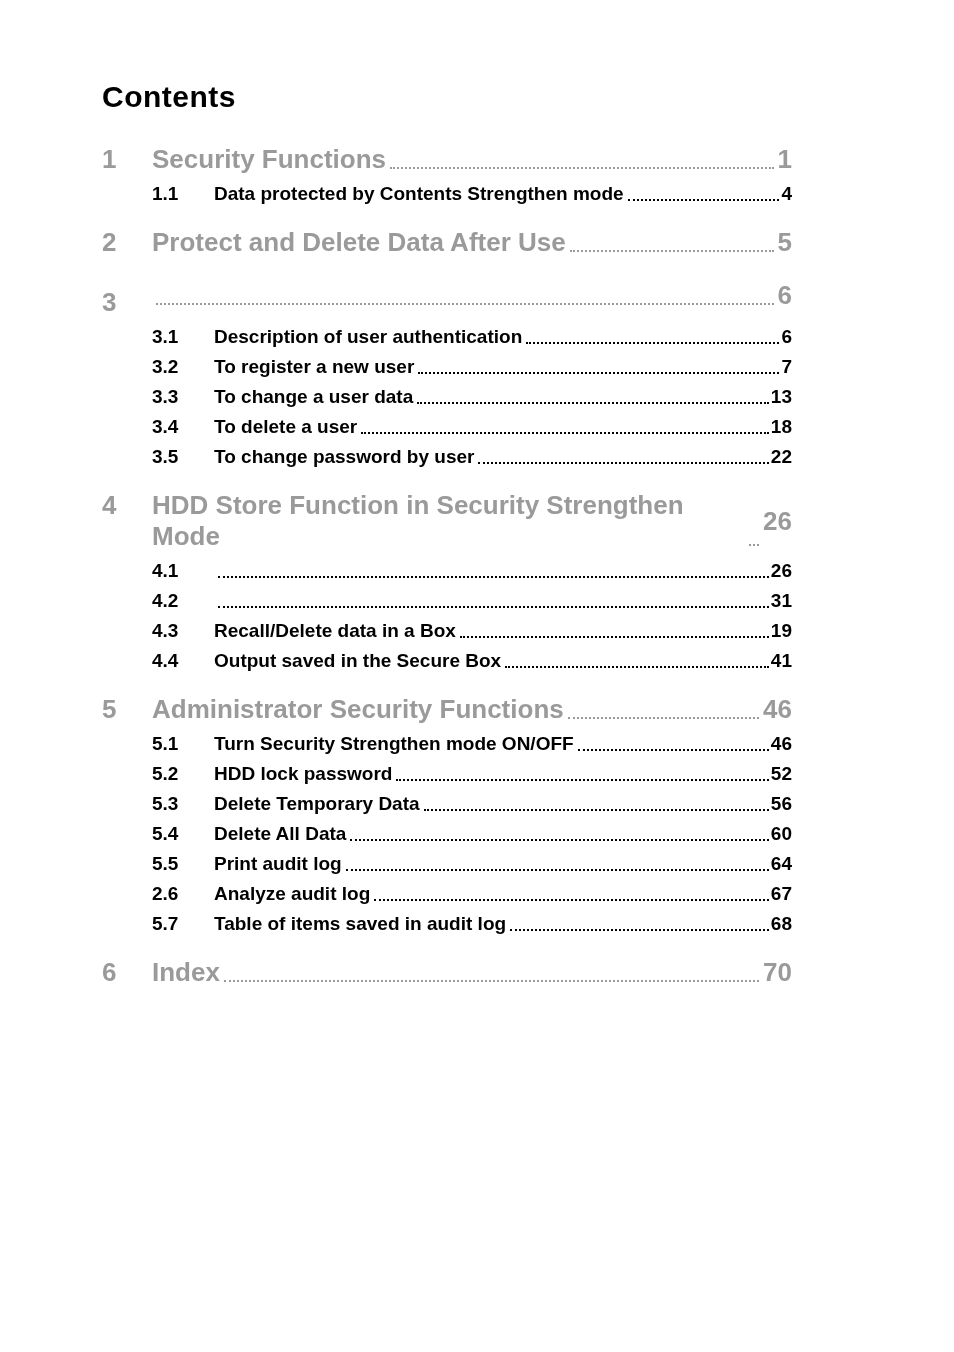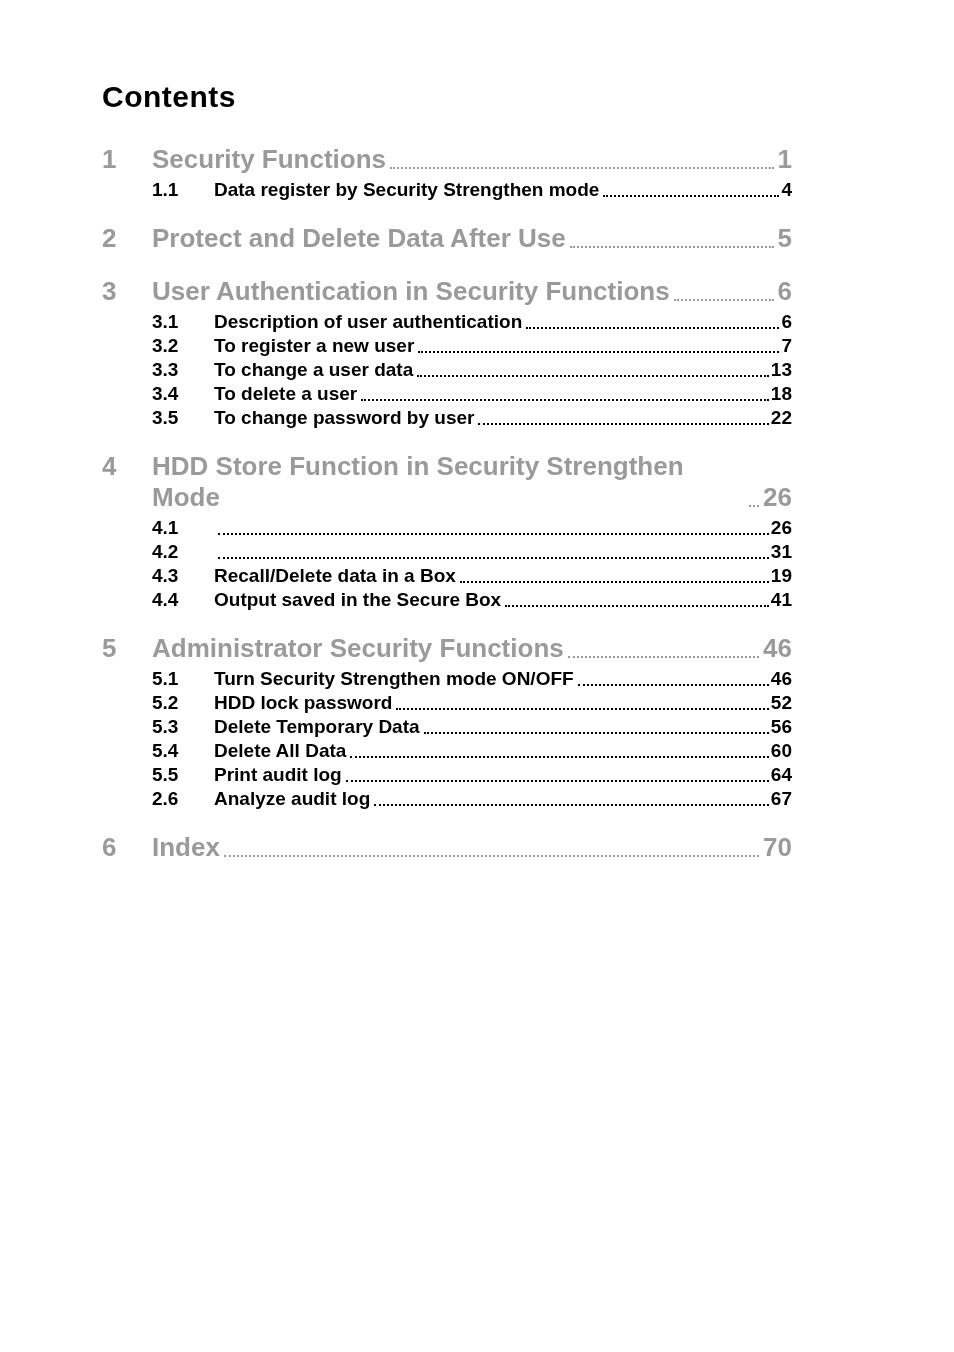--- a/index.html
+++ b/index.html
@@ -35,21 +35,21 @@
   .chapter-num {
     width: 50px;
     flex: 0 0 50px;
     font-size: 26px;
     font-weight: bold;
     color: #9a9a9a;
   }
   .chapter-body {
     flex: 1 1 auto;
     display: flex;
-    align-items: flex-end;
+    align-items: center;
     min-width: 0;
   }
   .chapter-title {
     font-size: 26px;
     font-weight: bold;
     color: #9a9a9a;
     white-space: normal;
   }
   .chapter-leader {
     flex: 1 1 auto;
@@ -61,20 +61,21 @@
     align-self: flex-end;
   }
   .chapter-page {
     font-size: 26px;
     font-weight: bold;
     color: #9a9a9a;
   }
   .sub-row {
     display: flex;
     align-items: baseline;
+    margin-top: 8px;
     margin-bottom: 2px;
   }
   .sub-spacer {
     width: 50px;
     flex: 0 0 50px;
   }
   .sub-num {
     width: 62px;
     flex: 0 0 62px;
     font-size: 19px;
@@ -116,40 +117,39 @@
           <div class="chapter-num">1</div>
           <div class="chapter-body">
             <span class="chapter-title">Security Functions</span>
             <span class="chapter-leader"></span>
             <span class="chapter-page">1</span>
           </div>
         </div>
         <div class="sub-row">
           <div class="sub-spacer"></div>
           <div class="sub-num">1.1</div>
-          <span class="sub-title">Data register by Security Strengthen mode</span>
+          <span class="sub-title">Data protected by Contents Strengthen mode</span>
           <span class="sub-leader"></span>
           <span class="sub-page">4</span>
         </div>
       </div>
       <div class="section">
         <div class="chapter-row">
           <div class="chapter-num">2</div>
           <div class="chapter-body">
             <span class="chapter-title">Protect and Delete Data After Use</span>
             <span class="chapter-leader"></span>
             <span class="chapter-page">5</span>
           </div>
         </div>
       </div>
       <div class="section">
         <div class="chapter-row">
           <div class="chapter-num">3</div>
           <div class="chapter-body">
-            <span class="chapter-title">User Authentication in Security Functions</span>
             <span class="chapter-leader"></span>
             <span class="chapter-page">6</span>
           </div>
         </div>
         <div class="sub-row">
           <div class="sub-spacer"></div>
           <div class="sub-num">3.1</div>
           <span class="sub-title">Description of user authentication</span>
           <span class="sub-leader"></span>
           <span class="sub-page">6</span>
@@ -262,20 +262,27 @@
           <span class="sub-title">Print audit log</span>
           <span class="sub-leader"></span>
           <span class="sub-page">64</span>
         </div>
         <div class="sub-row">
           <div class="sub-spacer"></div>
           <div class="sub-num">2.6</div>
           <span class="sub-title">Analyze audit log</span>
           <span class="sub-leader"></span>
           <span class="sub-page">67</span>
+        </div>
+        <div class="sub-row">
+          <div class="sub-spacer"></div>
+          <div class="sub-num">5.7</div>
+          <span class="sub-title">Table of items saved in audit log</span>
+          <span class="sub-leader"></span>
+          <span class="sub-page">68</span>
         </div>
       </div>
       <div class="section">
         <div class="chapter-row">
           <div class="chapter-num">6</div>
           <div class="chapter-body">
             <span class="chapter-title">Index</span>
             <span class="chapter-leader"></span>
             <span class="chapter-page">70</span>
           </div>

